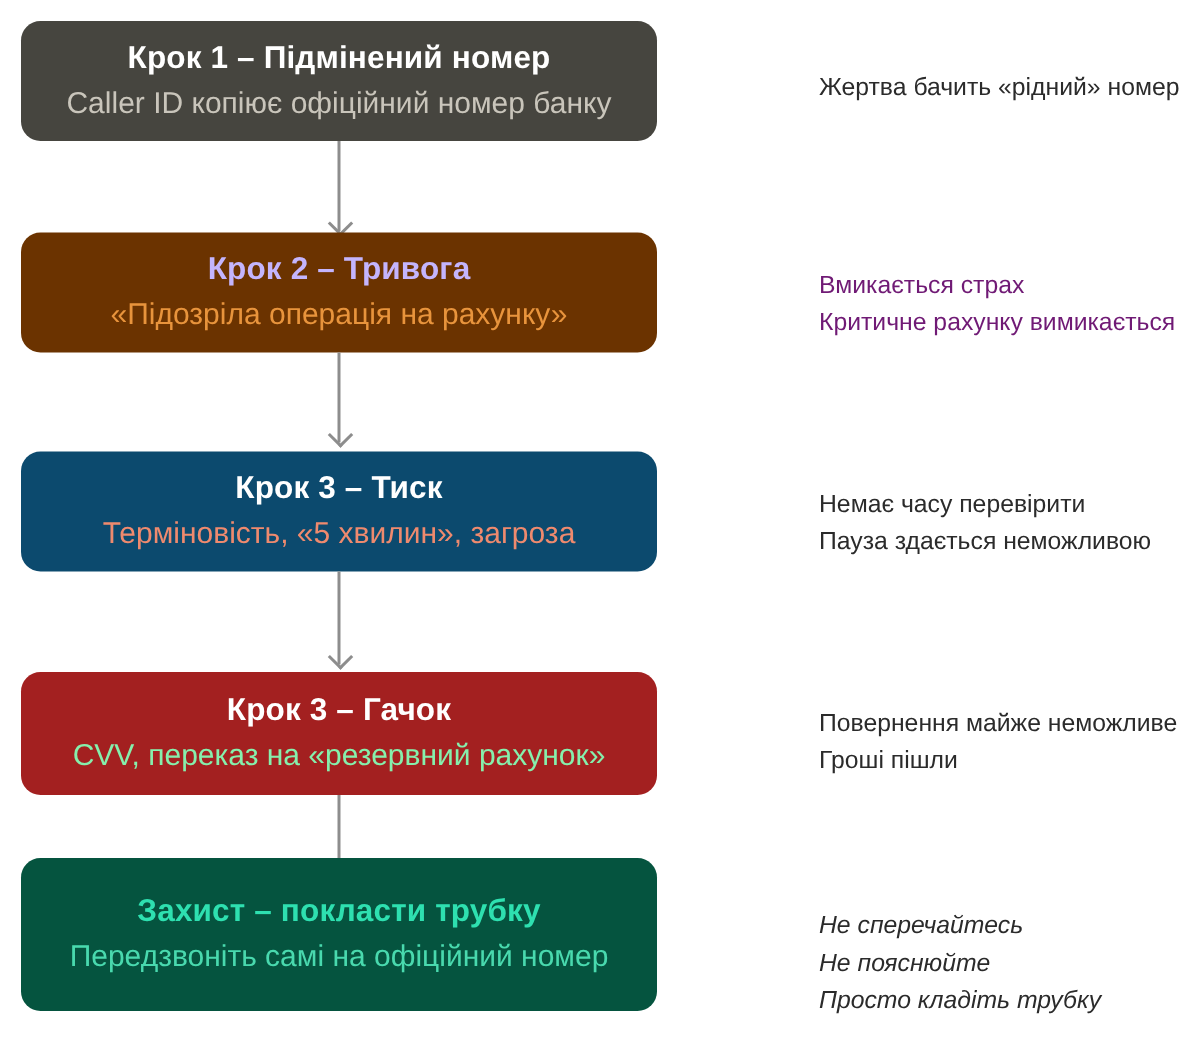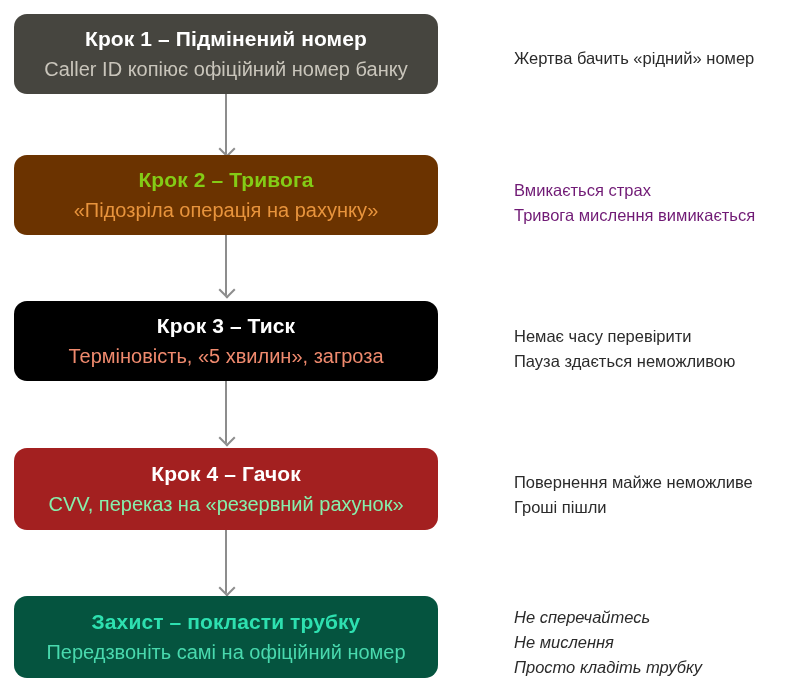--- a/index.html
+++ b/index.html
@@ -86,82 +86,83 @@
     position: absolute;
     left: 514px;
     width: 286px;
     color: #2b2b2b;
     font-size: 16.5px;
     line-height: 25px;
     white-space: nowrap;
   }
   .note-line {
     display: block;
+    margin-left: 32px;
   }
 </style>
 </head>
 <body style="background: rgb(255, 255, 255);">
 
 <div id="diagram">
 
   <div class="flow-column">
 
     <div class="step-box" id="box-1" style="top: 14px; height: 80px; background: rgb(70, 69, 63);">
       <div class="step-title" style="color: rgb(255, 255, 255);">Крок 1 – Підмінений номер</div>
       <div class="step-sub" style="color: rgb(201, 197, 187);">Caller ID копіює офіційний номер банку</div>
     </div>
 
     <div class="connector" id="conn-1" style="top: 94px; height: 60px; background: rgb(141, 141, 141);"></div>
 
     <div class="step-box" id="box-2" style="top: 155px; height: 80px; background: rgb(107, 51, 0);">
-      <div class="step-title" style="color: #84cc16; text-align: right;">Крок 2 – Тривога</div>
+      <div class="step-title" style="color: #c4b5fd; text-align: right;">Крок 2 – Тривога</div>
       <div class="step-sub" style="color: rgb(232, 148, 60);">«Підозріла операція на рахунку»</div>
     </div>
 
     <div class="connector" id="conn-2" style="top: 235px; height: 60px; background: rgb(141, 141, 141);"></div>
 
-    <div class="step-box" id="box-3" style="top: 301px; height: 80px; background: #000000;">
+    <div class="step-box" id="box-3" style="top: 301px; height: 80px; background: #0c4a6e;">
       <div class="step-title" style="color: rgb(255, 255, 255);">Крок 3 – Тиск</div>
       <div class="step-sub" style="color: rgb(239, 138, 110);">Терміновість, «5 хвилин», загроза</div>
     </div>
 
     <div class="connector" id="conn-3" style="top: 381px; height: 62px; background: rgb(141, 141, 141);"></div>
 
     <div class="step-box" id="box-4" style="top: 448px; height: 82px; background: rgb(163, 32, 32);">
-      <div class="step-title" style="color: rgb(255, 255, 255);">Крок 4 – Гачок</div>
+      <div class="step-title" style="color: rgb(255, 255, 255);">Крок 3 – Гачок</div>
       <div class="step-sub" style="color: #86efac;">CVV, переказ на «резервний рахунок»</div>
     </div>
 
     <div class="connector" id="conn-4" style="top: 530px; height: 63px; background: rgb(141, 141, 141);"></div>
 
-    <div class="step-box" id="box-5" style="top: 596px; height: 82px; background: rgb(5, 84, 63);">
+    <div class="step-box" id="box-5" style="top: 572px; height: 102px; background: rgb(5, 84, 63);">
       <div class="step-title" style="color: rgb(46, 224, 176);">Захист – покласти трубку</div>
       <div class="step-sub" style="color: rgb(73, 217, 174);">Передзвоніть самі на офіційний номер</div>
     </div>
 
   </div>
 
   <div class="note" id="note-1" style="top: 46px; color: rgb(43, 43, 43);">
     <span class="note-line">Жертва бачить «рідний» номер</span>
   </div>
 
   <div class="note" id="note-2" style="top: 178px; color: #701a75;">
     <span class="note-line">Вмикається страх</span>
-    <span class="note-line">Тривога мислення вимикається</span>
+    <span class="note-line">Критичне рахунку вимикається</span>
   </div>
 
   <div class="note" id="note-3" style="top: 324px; color: rgb(43, 43, 43);">
     <span class="note-line">Немає часу перевірити</span>
     <span class="note-line">Пауза здається неможливою</span>
   </div>
 
   <div class="note" id="note-4" style="top: 470px; color: rgb(43, 43, 43);">
     <span class="note-line">Повернення майже неможливе</span>
     <span class="note-line">Гроші пішли</span>
   </div>
 
   <div class="note" id="note-5" style="top: 605px; color: rgb(43, 43, 43); font-style: italic;">
     <span class="note-line">Не сперечайтесь</span>
-    <span class="note-line">Не мислення</span>
+    <span class="note-line">Не пояснюйте</span>
     <span class="note-line">Просто кладіть трубку</span>
   </div>
 
 </div>
 
 </body></html>

